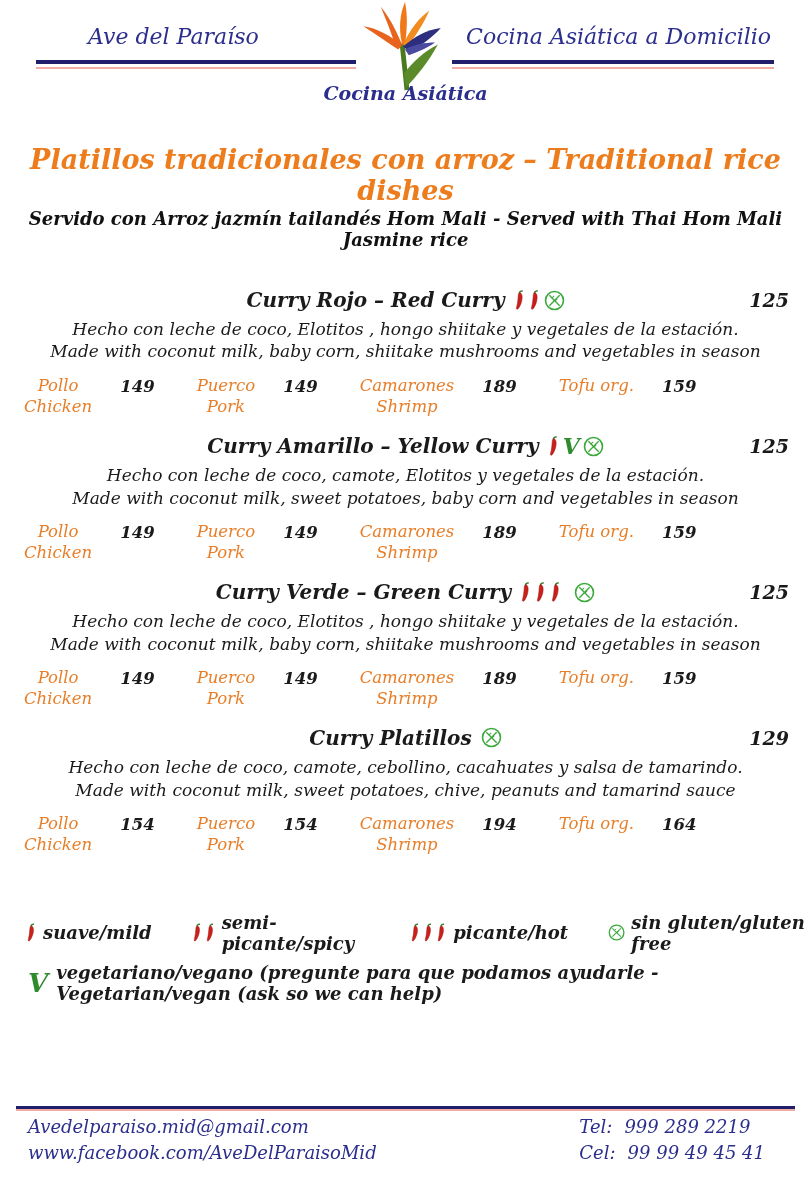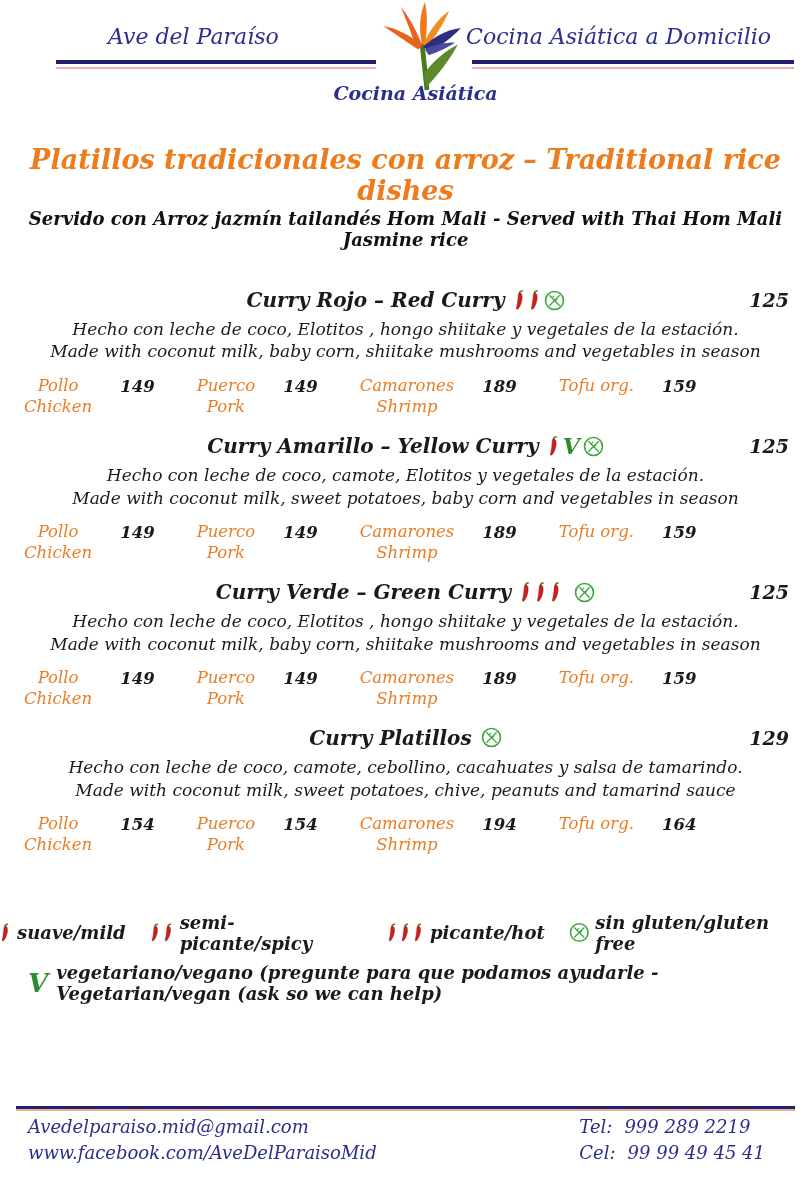--- a/index.html
+++ b/index.html
@@ -3,21 +3,21 @@
 <meta charset="utf-8">
 <style>
   * { box-sizing: border-box; }
   body { margin: 0; background: #888; }
   .page {
     width: 811px; height: 1200px; position: relative; margin: 0 auto;
     background: #ffffff; overflow: hidden;
     font-family: "DejaVu Serif", serif; font-style: italic; color: #1a1a1a;
   }
   
-  .header { position: relative; height: 112px; margin-left: 20px; }
+  .header { position: relative; height: 112px; }
   .brand { position: absolute; top: 24px; font-size: 22px; color: #2b2e8c; }
   .brand-left  { left: 88px; }
   .brand-right { right: 40px; }
   .rule { position: absolute; top: 60px; }
   .rule-left  { left: 36px;  width: 320px; }
   .rule-right { left: 452px; width: 322px; }
   .rule .navy   { height: 4px; background: #1f1f6b; }
   .rule .gap    { height: 3px; }
   .rule .salmon { height: 2px; background: #f2aca4; }
   .flower { position: absolute; left: 346px; top: 0; width: 118px; height: 92px; }
@@ -34,21 +34,21 @@
   .dish-icons .wide-gap { width: 6px; }
   .dish-price { position: absolute; right: 22px; top: 1px; font-size: 19px; font-weight: bold; margin-left: 21px; }
   .dish-desc { margin-top: 6px; text-align: center; font-size: 17px; line-height: 1.32; }
   .options { display: flex; align-items: flex-start; margin: 13px 0 0 24px; }
   .opt { display: flex; align-items: flex-start; }
   .opt-label { display: flex; flex-direction: column; align-items: center; color: #e87e28; font-size: 16.5px; line-height: 1.25; min-width: 58px; }
   .opt-price { font-weight: bold; font-size: 16.5px; margin-left: 28px; margin-right: 42px; padding-top: 1px; }
   .opt:last-child .opt-price { margin-right: 0; }
   
   .legend { margin-top: 56px; font-size: 18px; font-weight: bold; }
-  .legend-row1 { display: flex; justify-content: center; align-items: center; gap: 24px; }
+  .legend-row1 { display: flex; justify-content: center; align-items: center; gap: 40px; margin-left: 26px; }
   .legend-item { display: flex; align-items: center; gap: 6px; }
   .legend-item .chilis { display: flex; gap: 2px; }
   .legend-row2 { display: flex; align-items: center; gap: 8px; margin: 8px 0 0 28px; }
   .veg-glyph { color: #2e8b2e; font-size: 26px; line-height: 20px; font-weight: bold; }
   .veg-glyph.small { font-size: 22px; }
   
   .footer { position: absolute; left: 0; right: 0; top: 1106px; }
   .footer-rule { margin: 0 16px; }
   .footer-rule .navy { height: 3px; background: #1f1f6b; }
   .footer-rule .salmon { height: 2px; background: #f2aca4; }

